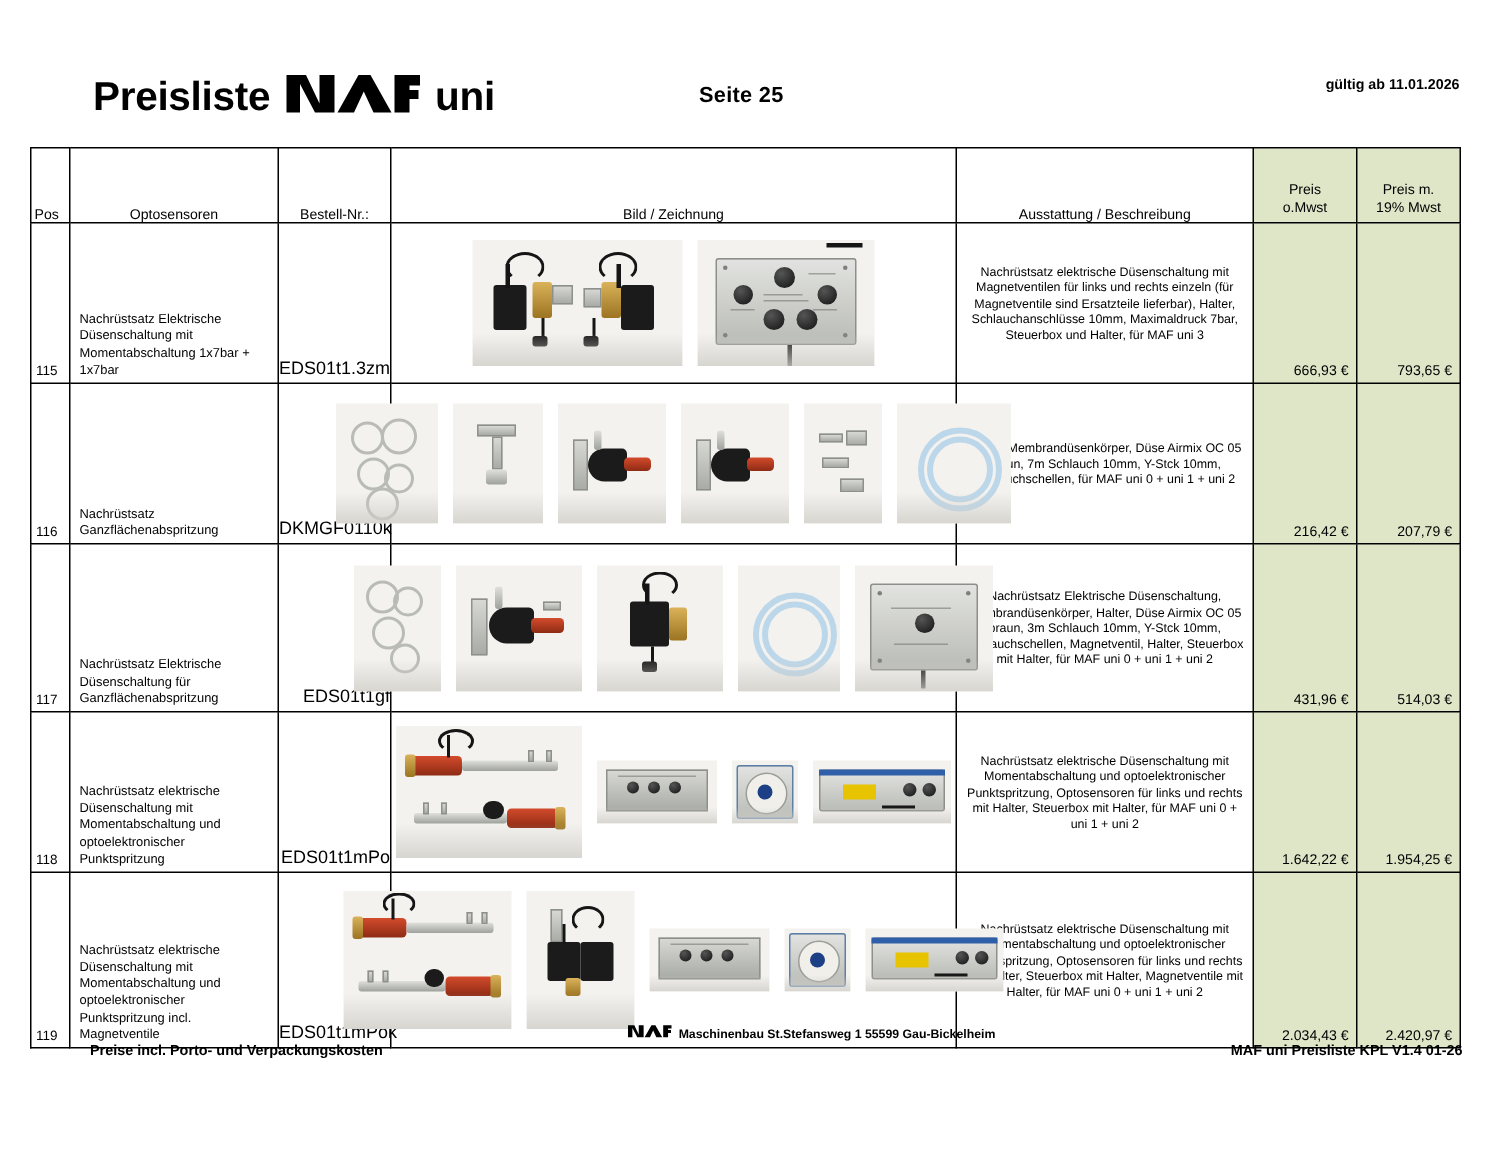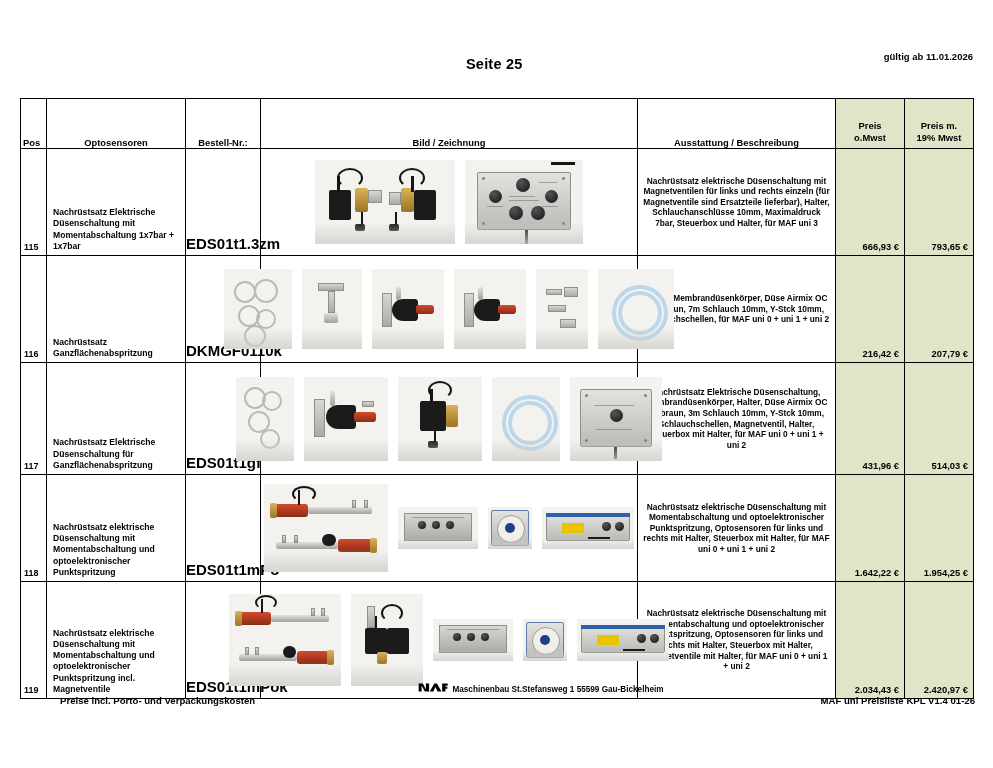--- a/index.html
+++ b/index.html
@@ -68,21 +68,21 @@
     left: 20px; top: 98px;
     width: 953px;
     border-collapse: collapse;
     table-layout: fixed;
     font-size: 8.6px;
   }
   .price-table td, .price-table th {
     border: 1px solid #000000;
     padding: 0;
     vertical-align: bottom;
-    font-weight: bold;
+    font-weight: normal;
   }
   .col-pos      { width: 26px; }
   .col-bez      { width: 139px; }
   .col-best     { width: 75px; }
   .col-bild     { width: 377px; }
   .col-aus      { width: 198px; }
   .col-preis    { width: 69px; }
   .col-preism   { width: 69px; }
 
   thead td {
@@ -108,23 +108,23 @@
   }
   td.cell-bez {
     text-align: left;
     padding-left: 6px;
     padding-right: 3px;
     padding-bottom: 3px;
     line-height: 11.2px;
     font-size: 8.6px;
   }
   td.cell-best {
-    text-align: center;
+    text-align: right;
     padding-bottom: 3px;
-    font-size: 15px;
+    font-size: 12px;
     margin-left: 24px;
   }
   td.cell-bild {
     vertical-align: middle;
     padding: 0;
   }
   td.cell-aus {
     vertical-align: middle;
     text-align: center;
     padding: 3px 5px 3px 5px;
@@ -297,20 +297,34 @@
     font-size: 9.6px;
     font-weight: bold;
   }
 </style>
 </head>
 <body>
 
 <div class="page">
 
   <div class="doc-header">
+    <div class="title-block">
+      <span class="title-word">Preisliste</span>
+      <span class="maf-logo">
+        <svg width="92" height="27" viewBox="0 0 92 27" aria-hidden="true">
+
+          <polygon points="2,26 2,1 15,1 24,20 24,1 34,1 34,26 21,26 11,7 11,26" fill="#000"></polygon>
+
+          <polygon points="36,26 50,1 58,1 72,26 60,26 53.5,12 47,26" fill="#000"></polygon>
+
+          <polygon points="74,26 74,1 91,1 91,8 84,8 84,11 90,11 90,17 84,17 84,26" fill="#000"></polygon>
+        </svg>
+      </span>
+      <span class="title-word">uni</span>
+    </div>
     <div class="page-number">Seite 25</div>
     <div class="validity">
       <div>gültig ab 11.01.2026</div>
     </div>
   </div>
 
   <table class="price-table">
     <colgroup>
       <col class="col-pos">
         <col class="col-bez">

